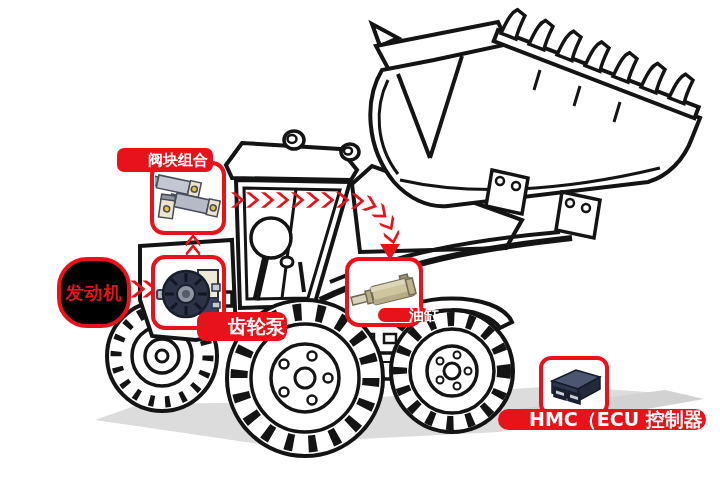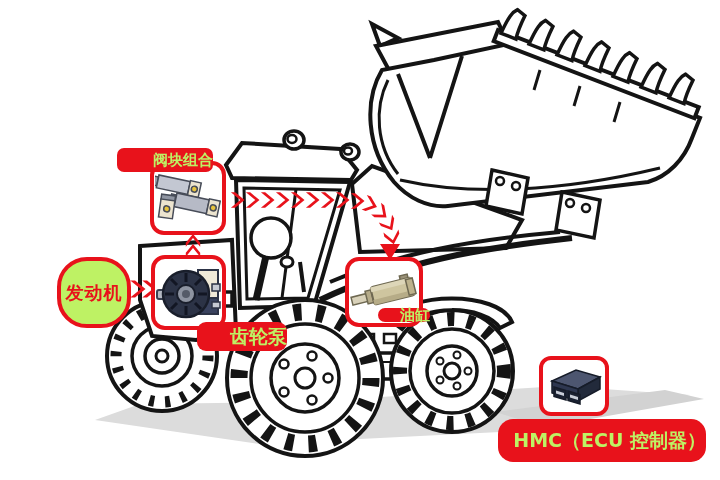--- a/index.html
+++ b/index.html
@@ -7,36 +7,36 @@
   .stage{position:relative;width:720px;height:480px;background:#fff;overflow:hidden;
          font-family:"DejaVu Sans","Liberation Sans",sans-serif;}
   .art{position:absolute;left:0;top:0;width:720px;height:480px;}
   .art .st{stroke:var(--line,#141414);fill:#fff;}
   .art .ln{stroke:var(--line,#141414);fill:none;}
   .overlay{position:absolute;left:0;top:0;width:720px;height:480px;pointer-events:none;}
   .overlay .arw{fill:var(--red,#e8121b);}
 
   .part-box{position:absolute;background:#fff;border:4px solid var(--red,#e8121b);
             border-radius:14px;display:flex;align-items:center;justify-content:center;}
-  .pill{position:absolute;background:var(--red,#e8121b);color:#bef264;font-weight:bold;
-        display:flex;align-items:center;justify-content:flex-end;line-height:1;
-        white-space:nowrap;}
-  .red-text-box{position:absolute;background:#bef264;border:4px solid var(--red,#e8121b);
+  .pill{position:absolute;background:var(--red,#e8121b);color:#ffffff;font-weight:bold;
+        display:flex;align-items:center;justify-content:flex-start;line-height:1;
+        white-space:nowrap;padding-left:31px;}
+  .red-text-box{position:absolute;background:#000000;border:4px solid var(--red,#e8121b);
         border-radius:30px;color:var(--red,#e8121b);font-weight:bold;
         display:flex;align-items:center;justify-content:center;}
 
   .pill-valve{left:117px;top:148px;width:96px;height:24px;font-size:15px;border-radius:7px;z-index:6;}
   .box-valve{left:150px;top:161px;width:76px;height:74px;z-index:5;}
   .box-engine{left:57px;top:257px;width:74px;height:71px;font-size:18px;letter-spacing:1px;z-index:5;}
   .box-pump{left:151px;top:255px;width:75px;height:75px;z-index:5;}
-  .pill-pump{left:197px;top:322px;width:90px;height:29px;font-size:19px;border-radius:9px;z-index:6;}
+  .pill-pump{left:197px;top:312px;width:90px;height:29px;font-size:19px;border-radius:9px;z-index:6;}
   .box-cyl{left:345px;top:257px;width:78px;height:70px;z-index:5;}
   .pill-cyl{left:378px;top:308px;width:52px;height:14px;font-size:15px;border-radius:8px;z-index:6;}
   .box-ecu{left:539px;top:356px;width:70px;height:60px;border-radius:12px;z-index:5;}
-  .pill-ecu{left:498px;top:419px;width:208px;height:43px;font-size:19px;border-radius:15px;z-index:6;}
+  .pill-ecu{left:498px;top:409px;width:208px;height:21px;font-size:19px;border-radius:15px;z-index:6;}
 </style>
 </head>
 <body>
 
 <div class="stage">
 
   <svg class="art" viewBox="0 0 720 480">
 
     <g>
       <path d="M95,420 L260,444 L500,432 L690,395 L560,386 L300,402 L140,404 Z" fill="var(--shadow,#dcdcdc)"></path>

